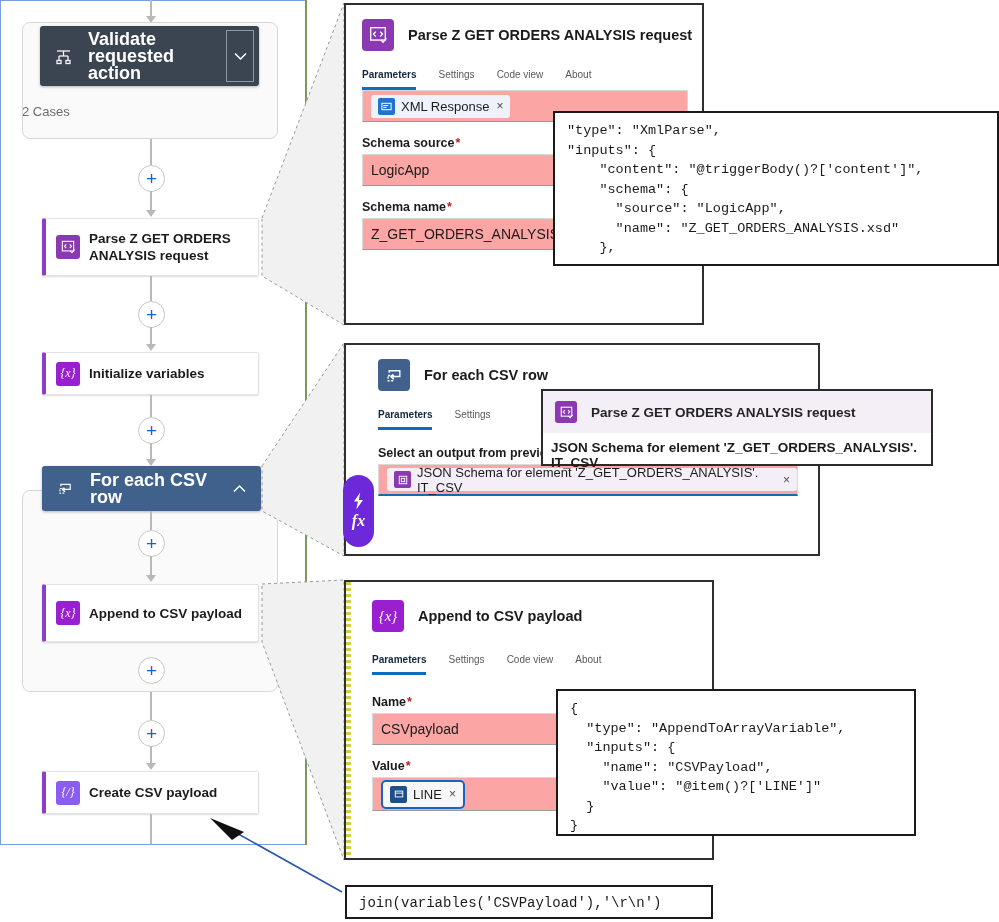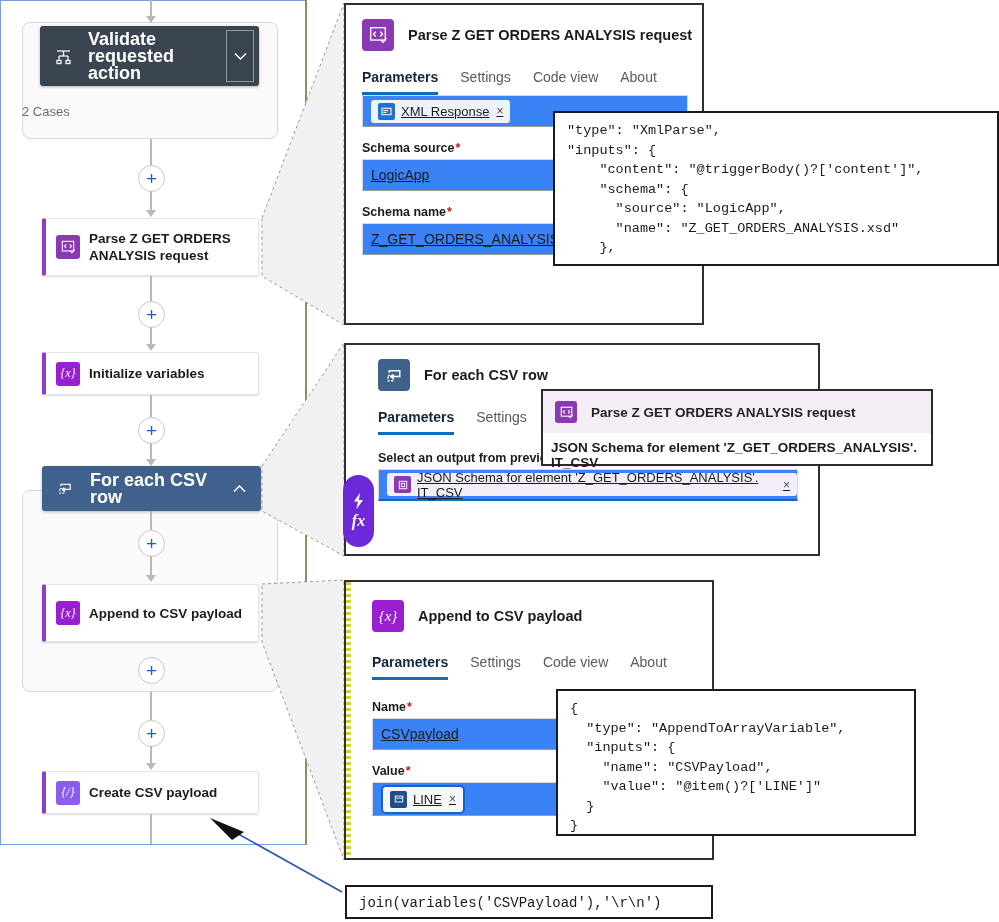--- a/index.html
+++ b/index.html
@@ -102,32 +102,32 @@
     background:#ffffff;border:2px solid #2f2f2f;box-sizing:border-box;
   }
   #panel-parse{left:344px;top:3px;width:360px;height:322px;}
   #panel-foreach{left:344px;top:343px;width:476px;height:213px;}
   #panel-append{left:344px;top:580px;width:370px;height:280px;}
 
   .panel-head{display:flex;align-items:center;padding:14px 0 0 16px;}
   .panel-head .sq-ico{width:32px;height:32px;min-width:32px;margin-left:0;border-radius:4px;font-size:14px;}
   .panel-title{font-size:14.5px;font-weight:bold;margin-left:14px;color:#1b1b1b;}
 
-  .tabs{display:flex;gap:22px;padding:18px 0 0 16px;font-size:14px;color:#5a5a5a;}
+  .tabs{display:flex;gap:22px;padding:18px 0 0 16px;font-size:10px;color:#5a5a5a;}
   .tab{padding-bottom:7px;cursor:pointer;}
   .tab.active{color:#12263f;font-weight:bold;border-bottom:3px solid #0f6cbd;}
 
   .field-label{
     font-size:12.5px;font-weight:bold;color:#1b1b1b;margin:14px 0 4px 16px;
   }
   .req{color:#b91c1c;margin-left:1px;}
   .field-box{
     margin-left:16px;border:1px solid #d9d9d9;border-bottom:1px solid #9b9b9b;
-    background:#3b82f6;height:32px;display:flex;align-items:center;
-    box-sizing:border-box;font-size:14px;color:#1b1b1b;padding-left:8px;text-decoration:underline;
+    background:#fca5a5;height:32px;display:flex;align-items:center;
+    box-sizing:border-box;font-size:14px;color:#1b1b1b;padding-left:8px;
   }
   .field-box.focus{border-bottom:2px solid #0f6cbd;}
 
   .token{
     display:inline-flex;align-items:center;height:23px;border-radius:3px;
     background:#f3eef8;padding:0 7px;font-size:13px;color:#1b1b1b;
   }
   .token.blue{background:#eef3fb;}
   .token.outline{background:#f7f7f7;border:2px solid #1266c4;border-radius:5px;height:25px;}
   .token-ico{

